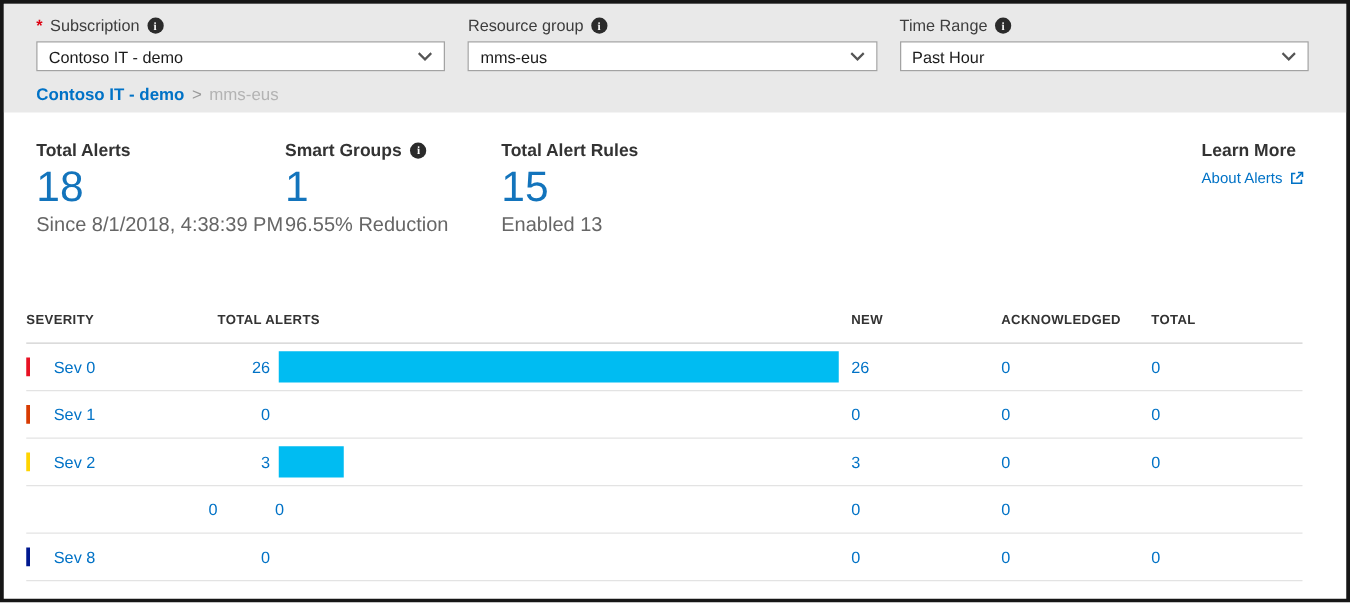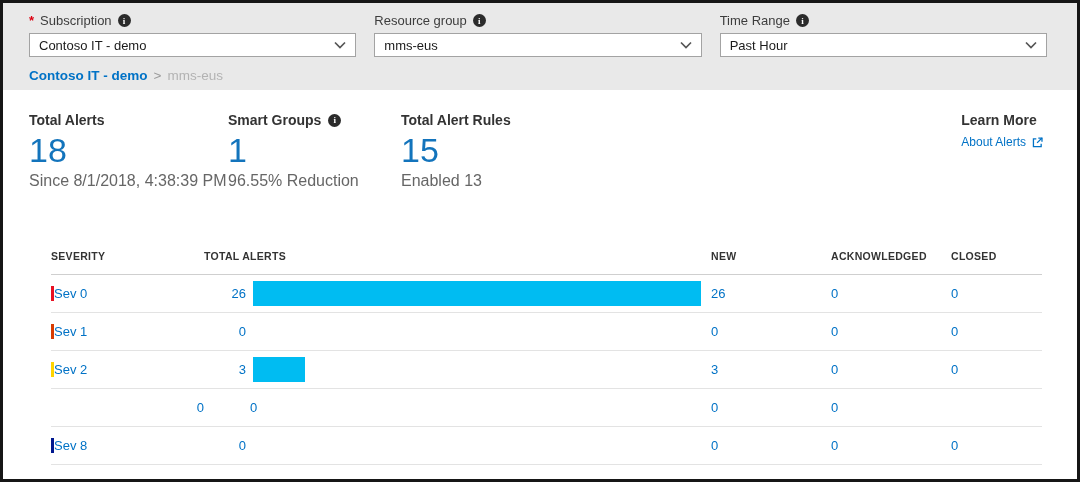--- a/index.html
+++ b/index.html
@@ -61,35 +61,35 @@
   .stat-sub { font-size:16px; color:#666666; margin-top:1px; }
 
   .learn-more { margin-left:auto; }
   .learn-more-title { font-size:14px; font-weight:700; color:#333333; }
   .about-link {
     margin-top:7px; display:inline-flex; align-items:center; gap:5px;
     font-size:12px; color:#0072c6; cursor:pointer; text-decoration:none;
   }
 
   
-  .table-section { margin-top:60px; padding:0 35px 0 48px; }
+  .table-section { margin-top:60px; padding:0 35px 0 18px; }
   .t-grid {
     display:grid;
     grid-template-columns:153px 42px 461px 120px 120px 1fr;
     align-items:center;
   }
   .t-head { padding-bottom:12px; border-bottom:1px solid #cfcfcf; }
   .t-head .h-cell {
     font-size:10.5px; font-weight:700; color:#333333; letter-spacing:0.3px;
   }
   .h-total { grid-column:2 / 4; }
   .h-pad { padding-left:4px; }
 
   .t-row { height:38px; border-bottom:1px solid #e3e3e3; }
-  .sev-cell { display:flex; align-items:center; gap:0; }
+  .sev-cell { display:flex; align-items:center; gap:19px; }
   .sev-tick { width:3px; height:15px; flex:0 0 auto; }
   .sev-label { font-size:13px; color:#0072c6; cursor:pointer; }
   .total-cell { font-size:13px; color:#0072c6; text-align:right; cursor:pointer; }
   .bar-cell { padding-left:7px; display:flex; align-items:center; height:100%; }
   .total-bar { height:25px; background:#00bcf2; }
   .num-cell { font-size:13px; color:#0072c6; padding-left:4px; cursor:pointer; }
 </style>
 </head>
 <body>
 
@@ -187,21 +187,21 @@
     </div>
 
   </div>
 
   <div class="table-section">
     <div class="t-grid t-head">
       <div class="h-cell">SEVERITY</div>
       <div class="h-cell h-total">TOTAL ALERTS</div>
       <div class="h-cell h-pad">NEW</div>
       <div class="h-cell h-pad">ACKNOWLEDGED</div>
-      <div class="h-cell h-pad">CLOSED</div>
+      <div class="h-cell h-pad">TOTAL</div>
     </div>
     <div>
         <div class="t-grid t-row">
     <div class="sev-cell">
       <span class="sev-tick" style="background: rgb(232, 17, 35);"></span>
       <span class="sev-label">Sev 0</span>
     </div>
     <div class="total-cell">26</div>
     <div class="bar-cell">
       <div class="total-bar" style="width: 448px; background: rgb(0, 188, 242);"></div>

